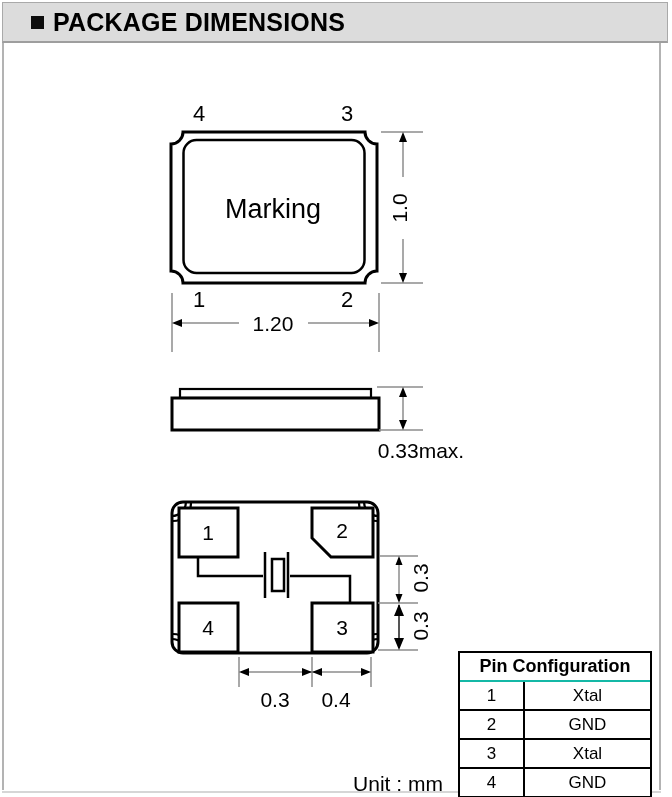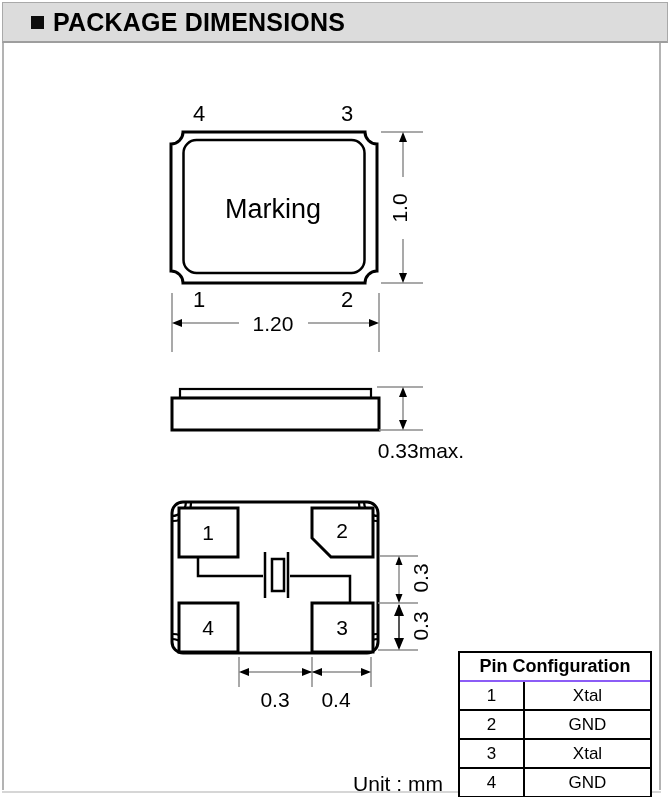--- a/index.html
+++ b/index.html
@@ -17,21 +17,21 @@
   .frame-left  { position:absolute; left:2px;  top:43px; width:2px; height:747px; background:#b3b3b3; }
   .frame-right { position:absolute; left:659px; top:43px; width:2px; height:747px; background:#b3b3b3; }
   .frame-bottom{ position:absolute; left:2px; top:791px; width:659px; height:2px; background:#d6d6d6; }
   svg.drawing { position:absolute; left:0; top:0; }
   svg text { font-family:"Liberation Sans", sans-serif; fill:#000; }
   .pin-table {
     position:absolute; left:458px; top:651px; width:194px;
     border:2px solid #000; background:#fff; box-sizing:border-box;
   }
   .pt-header {
-    height:27px; border-bottom:2px solid #8b5cf6; display:flex;
+    height:27px; border-bottom:2px solid #14b8a6; display:flex;
     align-items:center; justify-content:center; font-size:18px; font-weight:bold;
   }
   .pt-row { display:flex; height:27px; border-bottom:2px solid #000; }
   .pt-row:last-child { border-bottom:none; }
   .pt-pin {
     flex:0 0 63px; border-right:2px solid #000; display:flex;
     align-items:center; justify-content:center; font-size:17px;
   }
   .pt-signal { flex:1; display:flex; align-items:center; justify-content:center; font-size:17px; }
   .unit-label {

